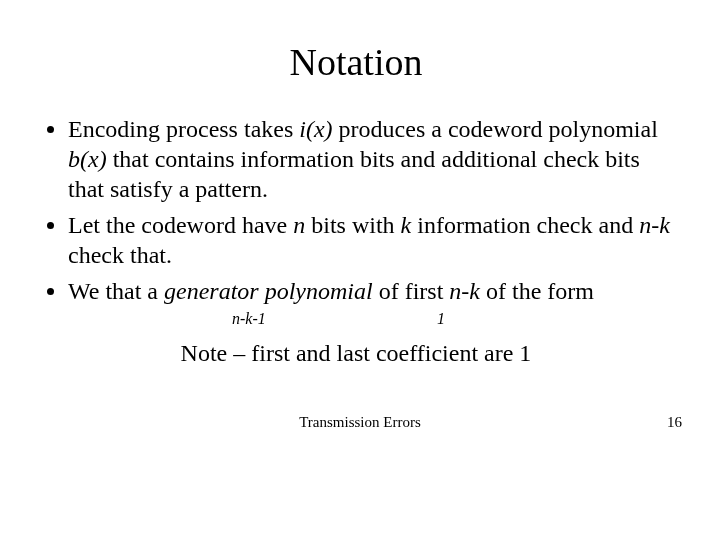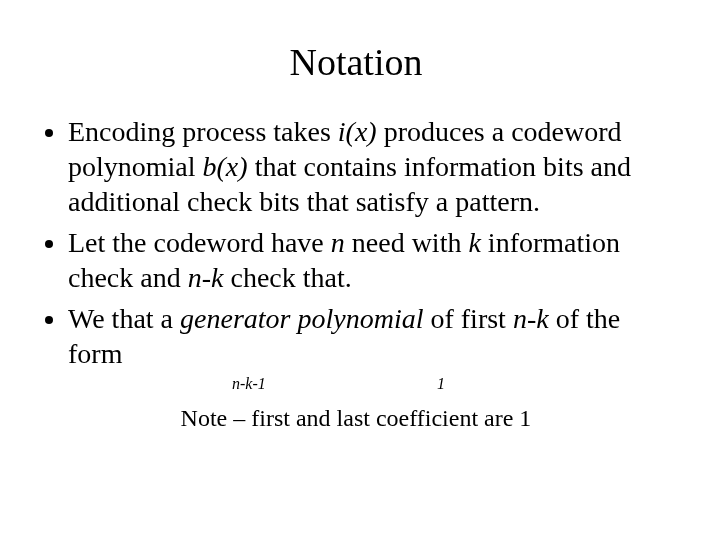--- a/index.html
+++ b/index.html
@@ -24,21 +24,21 @@
     font-size: 38px;
     margin: 10px 0 30px 0;
     font-weight: normal;
   }
   ul.bullets {
     list-style: disc;
     padding-left: 36px;
     margin: 0;
   }
   ul.bullets li {
-    font-size: 28px;
+    font-size: 24px;
     line-height: 1.25;
     margin-bottom: 6px;
   }
   .ital { font-style: italic; }
   .eqline {
     font-size: 24px;
     margin-top: 4px;
     margin-left: 0;
     white-space: nowrap;
   }
@@ -83,26 +83,30 @@
 </style>
 </head>
 <body>
 
 <div class="slide">
 
   <h1 class="title">Notation</h1>
 
   <ul class="bullets">
     <li><span><span>Encoding process takes </span><span class="ital">i(x)</span><span> produces a codeword polynomial </span><span class="ital">b(x)</span><span> that contains information bits and additional check bits that satisfy a pattern.</span></span></li>
-    <li><span><span>Let the codeword have </span><span class="ital">n</span><span> need with </span><span class="ital">k</span><span> information check and </span><span class="ital">n-k</span><span> check that.</span></span></li>
+    <li><span><span>Let the codeword have </span><span class="ital">n</span><span> bits with </span><span class="ital">k</span><span> information check and </span><span class="ital">n-k</span><span> check that.</span></span></li>
     <li><span><span>We that a </span><span class="ital">generator polynomial</span><span> of first </span><span class="ital">n-k</span><span> of the form</span></span></li>
   </ul>
 
 
   <div class="subrow">
     <span class="sub1">n-k-1</span>
     <span class="sub2">1</span>
   </div>
 
   <div class="note">Note – first and last coefficient are 1</div>
 
+  <div class="footer">
+    <div class="footer-center">Transmission Errors</div>
+    <div class="footer-right">16</div>
+  </div>
 
 </div>
 
 </body></html>

